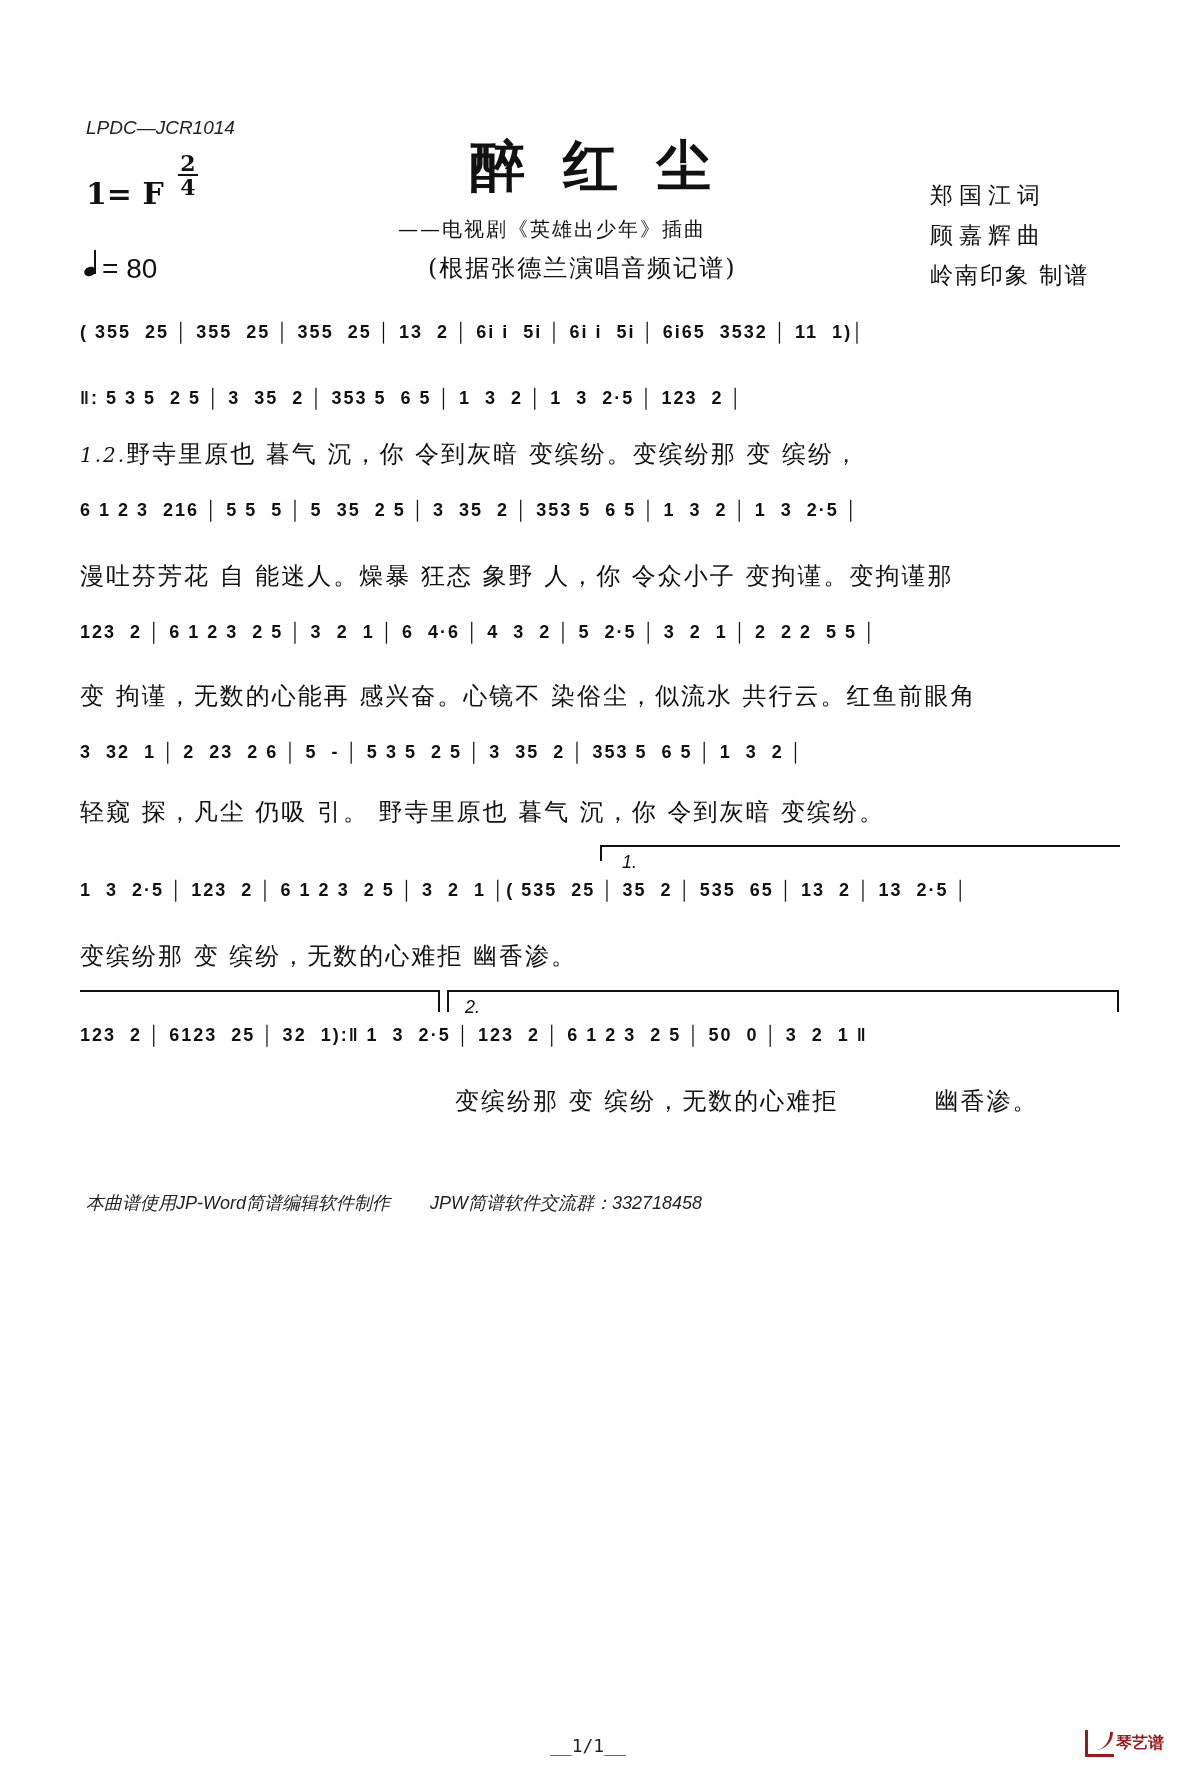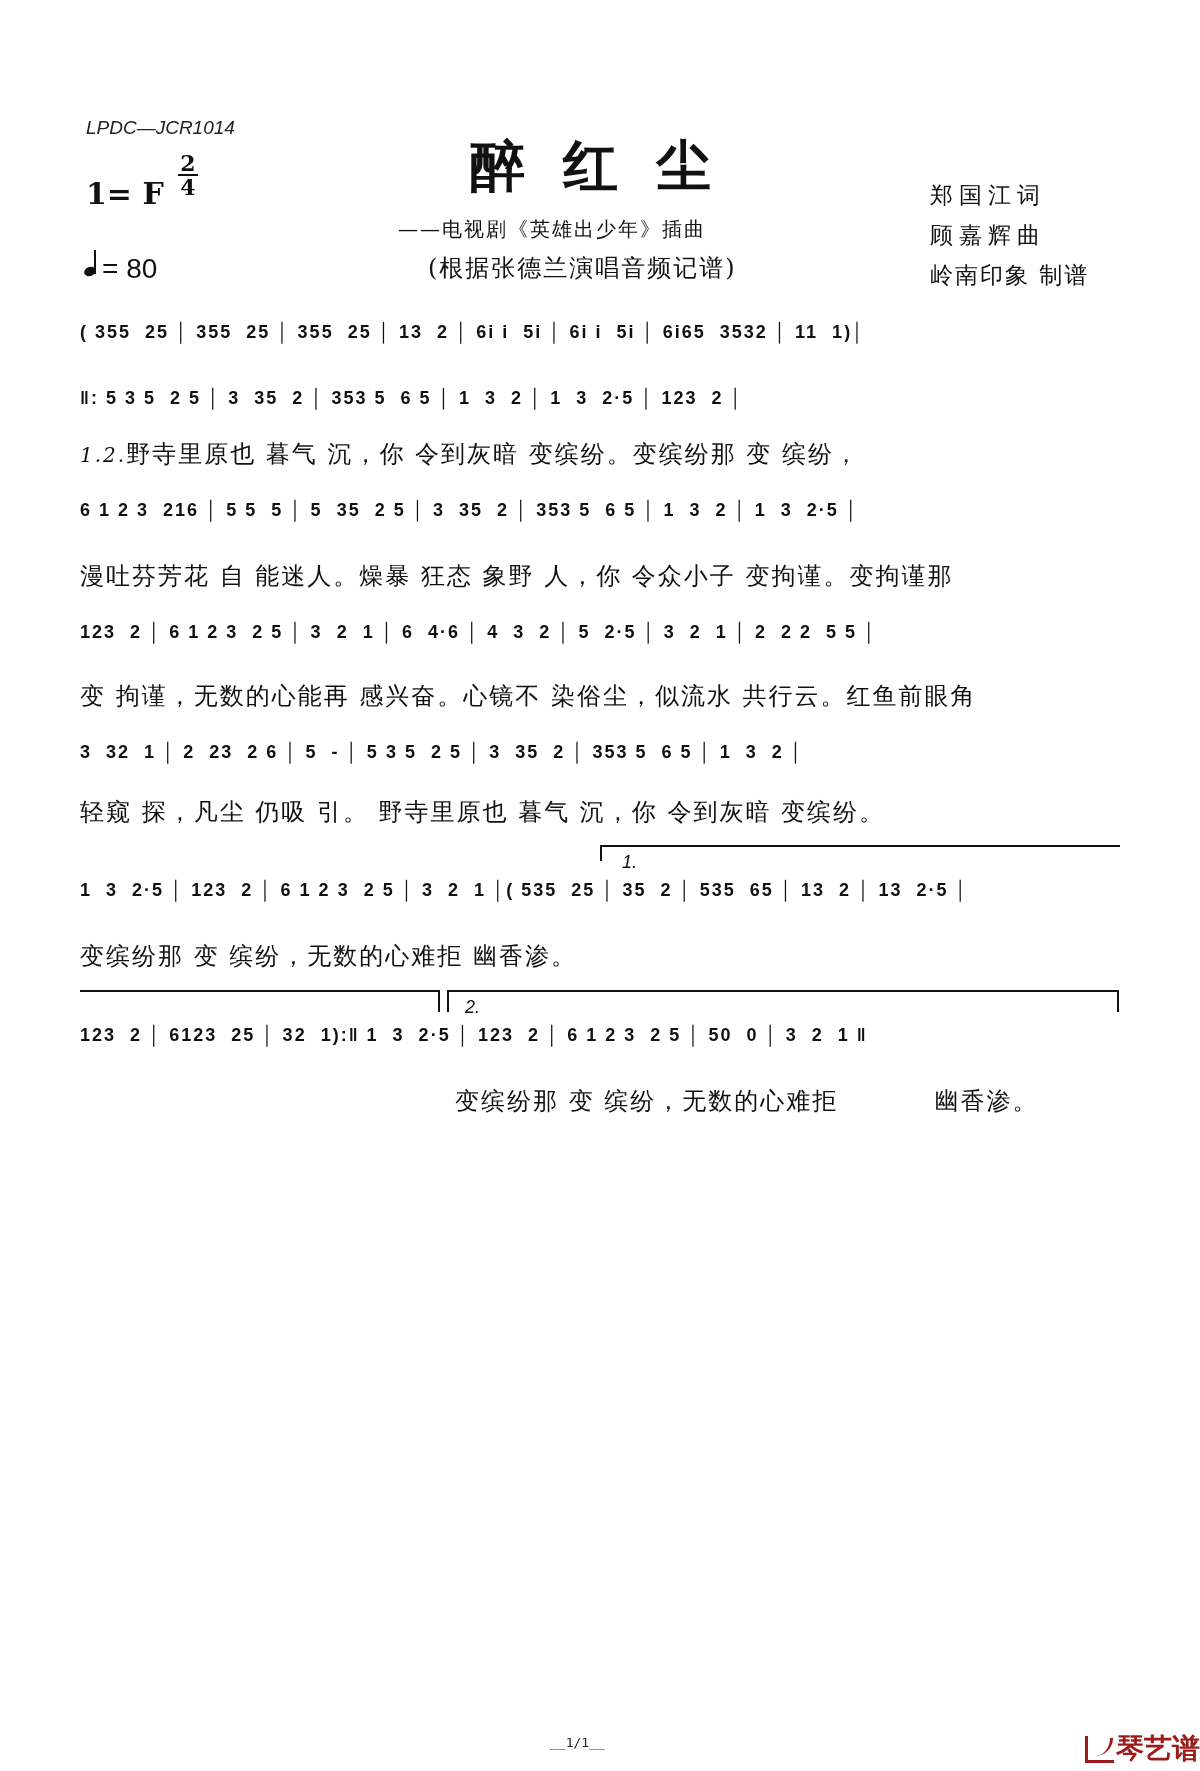--- a/index.html
+++ b/index.html
@@ -24,22 +24,22 @@
   .notes-row { position:absolute; left:80px; width:1040px; font-size:18px; font-weight:bold;
                white-space:pre; letter-spacing:2px; font-family:"Liberation Sans", sans-serif; }
   .lyric-row { position:absolute; left:80px; width:1040px; font-size:24px; white-space:pre;
                font-family:"DejaVu Serif", serif; letter-spacing:2px; }
   .lyric-row .pre { font-style:italic; font-size:20px; }
   .bracket { position:absolute; border-top:2px solid #111; }
   .bracket.l { border-left:2px solid #111; }
   .bracket.r { border-right:2px solid #111; }
   .volta { position:absolute; font-style:italic; font-size:18px; }
   .footer { left:86px; top:1138px; font-size:18px; font-style:italic; color:#222; line-height:26px; white-space:pre; }
-  .pageno { left:550px; top:1735px; font-size:13px; color:#222; font-family:"DejaVu Sans Mono", monospace; }
-  .logo { left:1085px; top:1730px; font-size:28px; font-weight:bold; color:#9b1b1b; display:flex; align-items:center; gap:2px; }
+  .pageno { left:550px; top:1735px; font-size:18px; color:#222; font-family:"DejaVu Sans Mono", monospace; }
+  .logo { left:1085px; top:1730px; font-size:16px; font-weight:bold; color:#9b1b1b; display:flex; align-items:center; gap:2px; }
   .logo .mark { width:26px; height:24px; border-left:3px solid #9b1b1b; border-bottom:3px solid #9b1b1b; position:relative; }
   .logo .mark::after { content:""; position:absolute; left:4px; top:2px; width:18px; height:18px; border-right:3px solid #9b1b1b; border-radius:0 0 18px 0; }
 </style>
 </head>
 <body>
 
 <div class="abs code">LPDC—JCR1014</div>
 <div class="abs key">1= F</div>
 <div class="abs timesig">
   <span>2</span>
@@ -77,19 +77,20 @@
 <div class="notes-row" style="top:880px;">1  3  2·5 │ 123  2 │ 6 1 2 3  2 5 │ 3  2  1 │( 535  25 │ 35  2 │ 535  65 │ 13  2 │ 13  2·5 │</div>
 <div class="lyric-row" style="top:940px;">变缤纷那 变 缤纷，无数的心难拒 幽香渗。</div>
 
 <div class="bracket r" style="left:80px; top:990px; width:358px; height:20px;"></div>
 <div class="bracket l r" style="left:447px; top:990px; width:668px; height:20px;"></div>
 <div class="volta" style="left:465px; top:997px;">2.</div>
 <div class="notes-row" style="top:1025px;">123  2 │ 6123  25 │ 32  1):‖ 1  3  2·5 │ 123  2 │ 6 1 2 3  2 5 │ 50  0 │ 3  2  1 ‖</div>
 <div class="lyric-row" style="top:1085px; left:455px;">变缤纷那 变 缤纷，无数的心难拒          幽香渗。</div>
 
 <div class="abs footer">
+  <div>本曲谱使用JP-Word简谱编辑软件制作        JPW简谱软件交流群：332718458</div>
 </div>
 
 <div class="abs pageno">__1/1__</div>
 <div class="abs logo">
   <span class="mark"></span>
   <span>琴艺谱</span>
 </div>
 
 </body></html>

